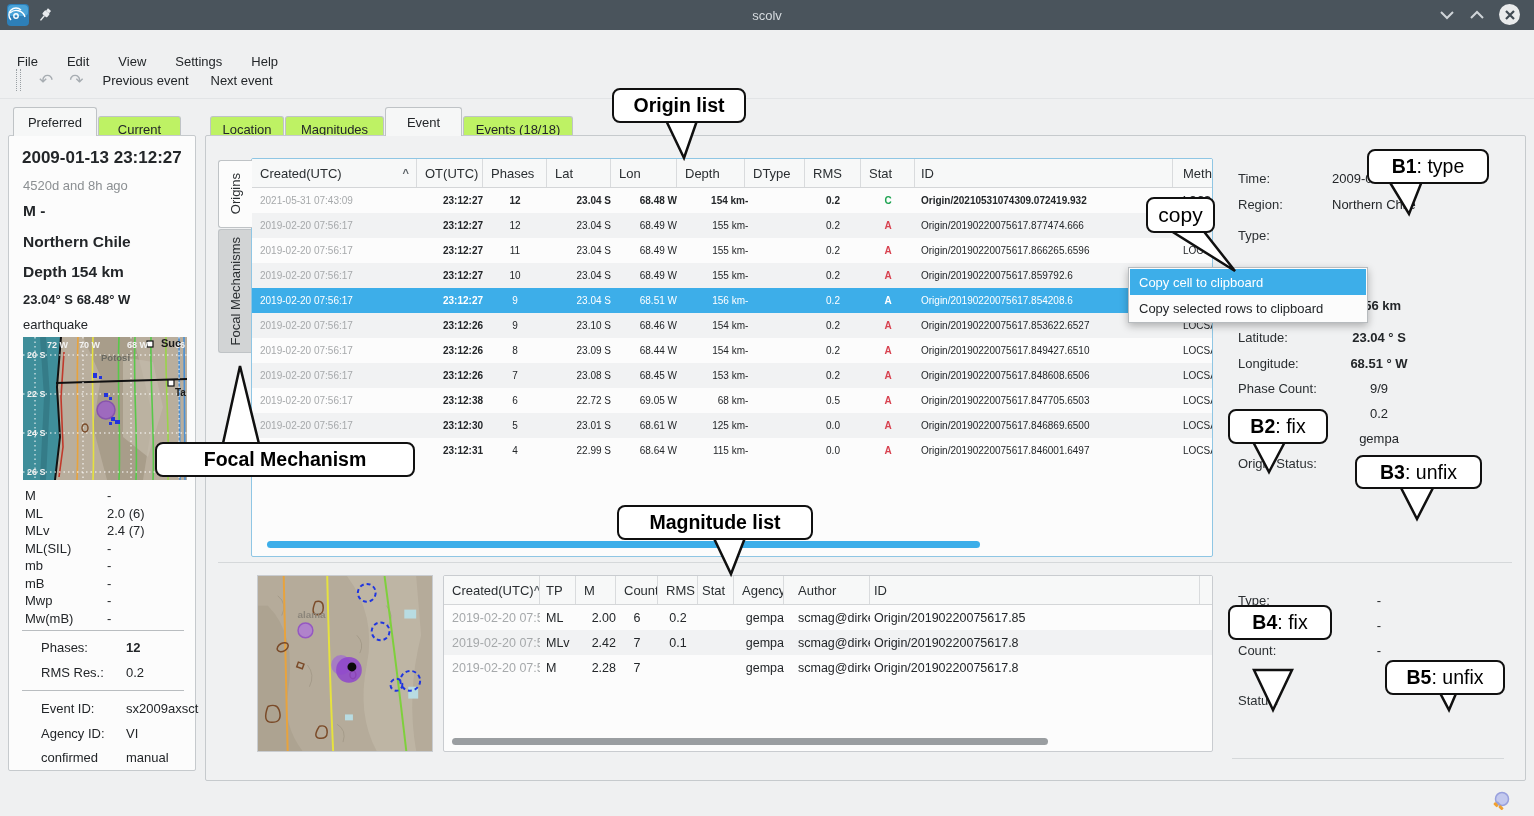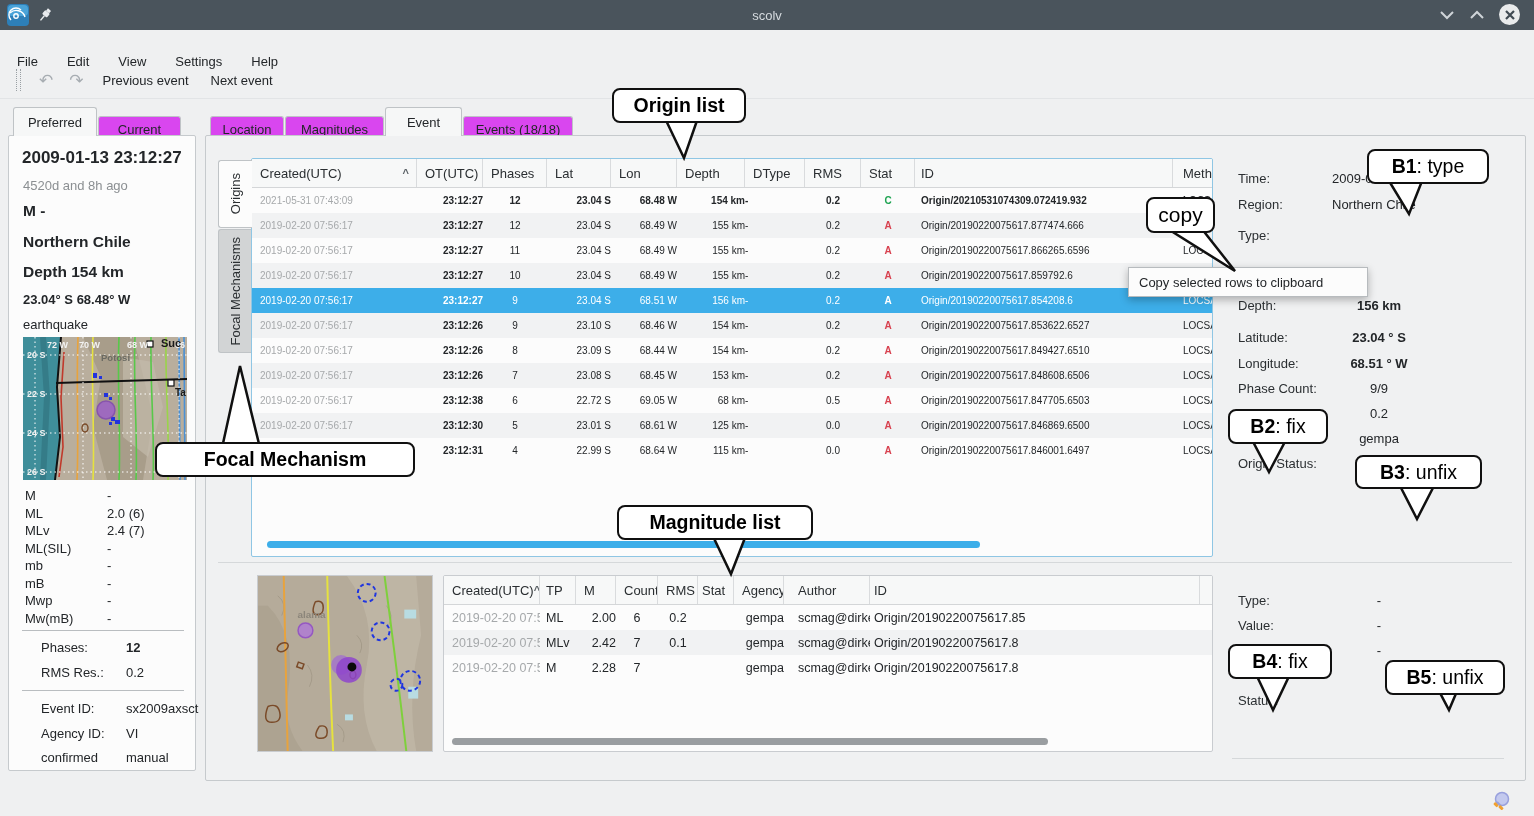--- a/index.html
+++ b/index.html
@@ -17,21 +17,21 @@
   
   .menubar { position:absolute; left:0; top:30px; width:1534px; height:32px; background:#eff0f1; display:flex; align-items:center; }
   .menubar span { padding:4px 12px; margin-left:5px;margin-top:30px; }
   .toolbar { position:absolute; left:0; top:62px; width:1534px; height:37px; border-bottom:1px solid #e2e4e6; display:flex; align-items:center; }
   .tb-handle { width:5px; height:22px; border-left:1px dotted #9aa0a4; border-right:1px dotted #9aa0a4; margin:0 10px 0 16px; }
   .tb-arrow { font-size:17px; color:#a7adb2; padding:0 8px; }
   .tb-label { padding:0 11px; }
 
   
   .tab { position:absolute; height:26px; top:116px; display:flex; align-items:center; justify-content:center;
-         background:#d946ef; border:1px solid #bfc3c6; border-bottom:none; border-top-left-radius:3px; border-top-right-radius:3px; }
+         background:#bef264; border:1px solid #bfc3c6; border-bottom:none; border-top-left-radius:3px; border-top-right-radius:3px; }
   .tab.active { background:#f6f7f7; top:107px; height:29px; z-index:6; }
 
   
   .card { position:absolute; background:#fcfcfc; border:1px solid #c6cacd; border-radius:2px; }
   #leftCard { left:8px; top:135px; width:188px; height:636px; z-index:1; }
   #mainCard { left:205px; top:135px; width:1321px; height:646px; background:#f0f1f2; z-index:1; }
 
   
   .lp { position:absolute; z-index:2; }
   .lp-dt { font-size:17px; font-weight:bold; }
@@ -686,20 +686,21 @@
 </div>
 <div class="btn disabled" style="left:1232px; top:711px; width:114px; height:33px;">
     <span>Fix type</span>
   </div>
 <div class="btn disabled" style="left:1402px; top:711px; width:86px; height:33px;">
     <span>Unfix</span>
   </div>
 <div class="divline" style="left:1232px; top:758px; width:272px;"></div>
 
 <div class="ctxmenu">
+  <div class="item hl">Copy cell to clipboard</div>
   <div class="item">Copy selected rows to clipboard</div>
 </div>
 
 <svg id="tails" width="1534" height="816">
   <g fill="#ffffff" stroke="#101010" stroke-width="2.5">
     <polygon points="662,112 700,112 684,158"></polygon>
     <polygon points="1160,224 1198,224 1235,271"></polygon>
     <polygon points="1386,176 1424,176 1409,214"></polygon>
     <polygon points="222,448 260,448 240,366"></polygon>
     <polygon points="1250,436 1288,436 1269,472"></polygon>
@@ -727,21 +728,21 @@
     <span>B2</span>
     <span class="reg">: fix</span>
   </div>
 <div class="callout" style="left:1355px; top:455px; width:127px; height:34px;">
     <span>B3</span>
     <span class="reg">: unfix</span>
   </div>
 <div class="callout" style="left:617px; top:505px; width:196px; height:35px;">
     <span>Magnitude list</span>
   </div>
-<div class="callout" style="left:1228px; top:644px; width:104px; height:35px;">
+<div class="callout" style="left:1228px; top:605px; width:104px; height:35px;">
     <span>B4</span>
     <span class="reg">: fix</span>
   </div>
 <div class="callout" style="left:1385px; top:660px; width:120px; height:35px;">
     <span>B5</span>
     <span class="reg">: unfix</span>
   </div>
 
 <svg style="position:absolute; left:1491px; top:791px;" width="19" height="19">
   <circle cx="11" cy="8" r="6.5" fill="#c3c9ee" stroke="#98a0dd" stroke-width="1.5"></circle>

